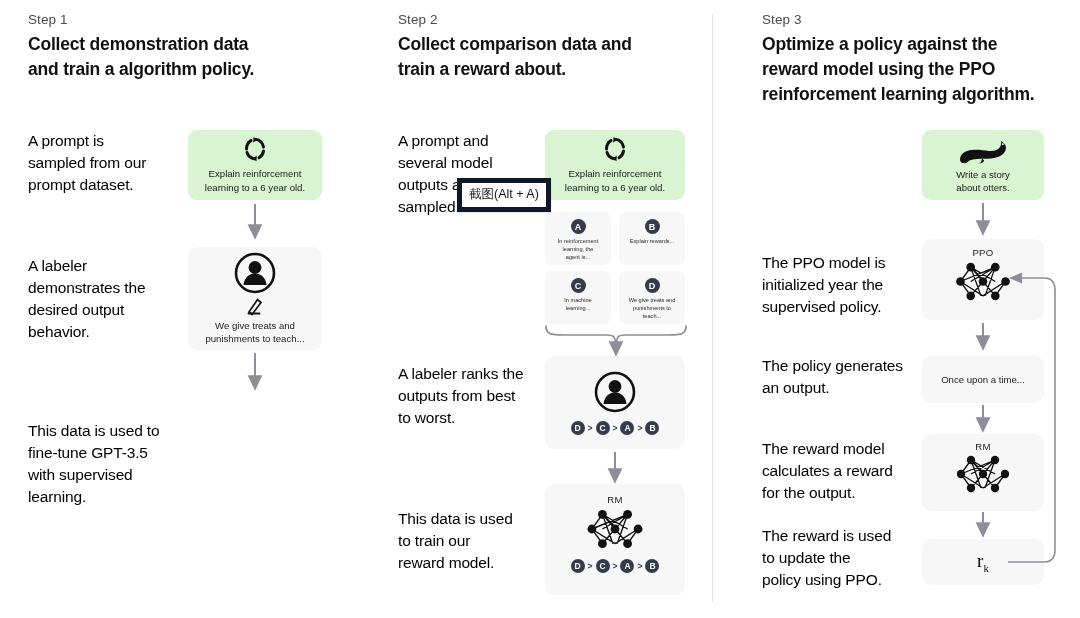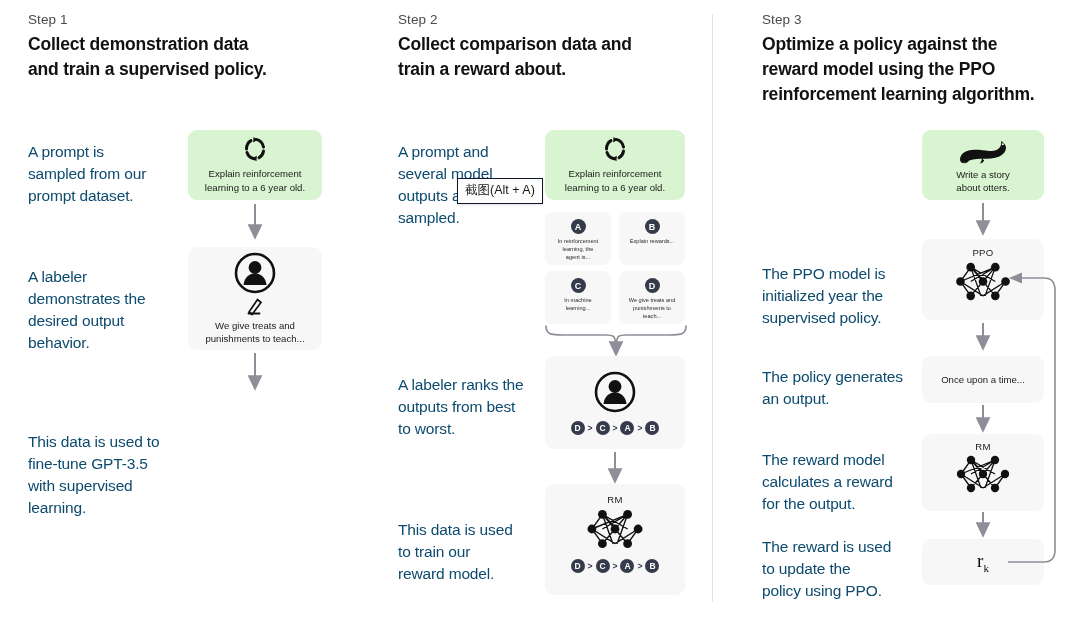--- a/index.html
+++ b/index.html
@@ -30,22 +30,22 @@
 
   .step-title {
     position: absolute; left: 28px; top: 32px;
     font-size: 17.5px; font-weight: bold; line-height: 1.42;
     color: #111; letter-spacing: -.2px; white-space: pre-line;
   }
   .col3 .step-title { left: 22px; }
 
   .caption {
     position: absolute; left: 28px;
-    font-size: 15.5px; line-height: 1.42; color: #0c4a6e;
-    letter-spacing: -.15px; white-space: pre-line; margin-top: 11px;
+    font-size: 15.5px; line-height: 1.42; color: #000000;
+    letter-spacing: -.15px; white-space: pre-line;
   }
   .col3 .caption { left: 22px; }
 
   
   .card {
     position: absolute;
     border-radius: 9px;
     background: #f7f7f7;
     display: flex; flex-direction: column;
     align-items: center; justify-content: center;
@@ -83,21 +83,21 @@
   .rank .gt { font-size: 8.5px; color: #353b4a; font-weight: bold; }
 
   .arrow { position: absolute; }
   .rk { font-size: 19px; font-family: "Liberation Serif", serif; text-align: center; }
   .rk sub { font-size: 11px; }
 
   
   .tooltip {
     position: absolute;
     background: #fdfdfd;
-    border: 1px solid #0f172a;
+    border: 5px solid #0f172a;
     font-size: 12.5px; color: #1a1a1a;
     padding: 3px 7px 4px;
     white-space: nowrap;
     z-index: 40;
     box-shadow: 0 1px 2px rgba(0,0,0,.12);
   }
 </style>
 </head>
 <body>
 
@@ -161,21 +161,21 @@
       </g>
       <marker id="ah" markerWidth="9" markerHeight="9" refX="4.5" refY="4.5" orient="auto">
         <path d="M0.6 0.8 L8.4 4.5 L0.6 8.2 Z" fill="#8e8e99"></path>
       </marker>
     </defs>
   </svg>
 
   <div class="column col1">
     <div class="step-label">Step 1</div>
     <div class="step-title">Collect demonstration data
-and train a supervised policy.</div>
+and train a algorithm policy.</div>
 
     <div class="caption" style="top:130px">A prompt is
 sampled from our
 prompt dataset.</div>
     <div class="caption" style="top:255px">A labeler
 demonstrates the
 desired output
 behavior.</div>
     <div class="caption" style="top:420px">This data is used to
 fine-tune GPT-3.5

